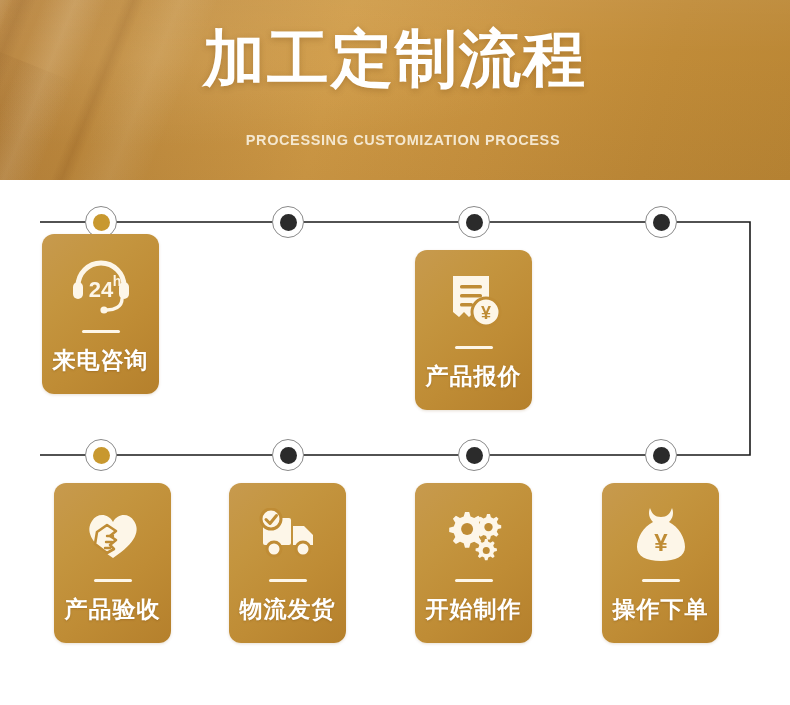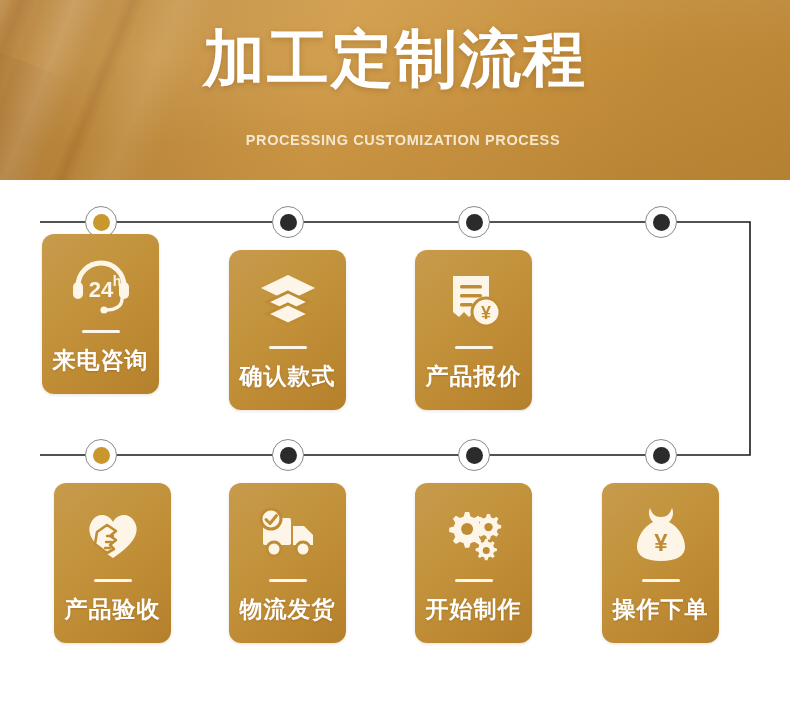--- a/index.html
+++ b/index.html
@@ -217,31 +217,20 @@
         <path d="M52 43 C52 51 44 54 37 54" fill="none" stroke="#fdf6e8" stroke-width="3.4" stroke-linecap="round"></path>
         <circle cx="34" cy="54" r="3.6" fill="#fdf6e8"></circle>
         <text x="31" y="41" text-anchor="middle" font-family="'Liberation Sans',sans-serif" font-size="22" font-weight="700" fill="#fdf6e8">24</text>
         <text x="47" y="30" text-anchor="middle" font-family="'Liberation Sans',sans-serif" font-size="14" font-weight="700" fill="#fdf6e8">h</text>
       </svg>
     </div>
     <div class="card-rule"></div>
     <div class="card-label">来电咨询</div>
   </div>
 
-  <div class="card" style="left:229px; top:70px;">
-    <div class="card-icon">
-      <svg width="58" height="56" viewBox="0 0 58 56">
-        <path d="M29 2 L56 15 L29 28 L2 15 Z" fill="#fdf6e8"></path>
-        <path d="M29 19 L50 29 L29 39 L8 29 Z" fill="#fdf6e8" stroke="#bf8c35" stroke-width="3"></path>
-        <path d="M29 31 L50 41 L29 51 L8 41 Z" fill="#fdf6e8" stroke="#bf8c35" stroke-width="3"></path>
-      </svg>
-    </div>
-    <div class="card-rule"></div>
-    <div class="card-label">确认款式</div>
-  </div>
 
   <div class="card" style="left:415px; top:70px;">
     <div class="card-icon">
       <svg width="58" height="58" viewBox="0 0 58 58">
         <path d="M8 4 H44 V44 L39 40 L34 45 L29 40 L24 45 L19 40 L14 45 L8 40 Z" fill="#fdf6e8"></path>
         <rect x="15" y="13" width="22" height="3.6" rx="1.6" fill="#bf8c35"></rect>
         <rect x="15" y="22" width="22" height="3.6" rx="1.6" fill="#bf8c35"></rect>
         <rect x="15" y="31" width="13" height="3.6" rx="1.6" fill="#bf8c35"></rect>
         <circle cx="41" cy="40" r="14" fill="#fdf6e8" stroke="#bf8c35" stroke-width="3"></circle>
         <text x="41" y="47" text-anchor="middle" font-family="'Liberation Sans',sans-serif" font-size="18" font-weight="700" fill="#bf8c35">¥</text>

